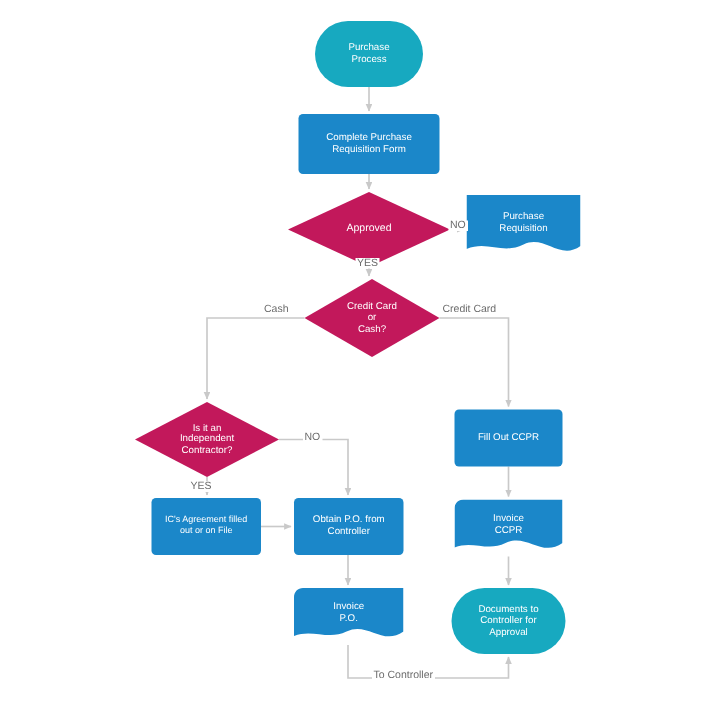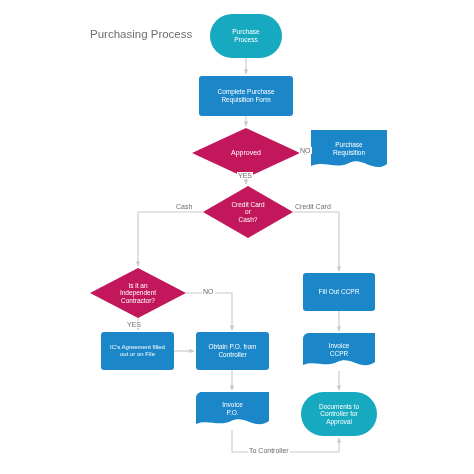--- a/index.html
+++ b/index.html
@@ -86,21 +86,20 @@
     font-size: 11.5px;
     white-space: nowrap;
     z-index: 5;
   }
 </style>
 </head>
 <body>
 
 <div id="canvas">
 
-  <div id="chart-title" style="left:90px; top:28px;">Purchasing Process</div>
 
   <svg id="edges" viewBox="0 0 474 474" xmlns="http://www.w3.org/2000/svg">
     <defs>
       <marker id="arrow" markerWidth="6" markerHeight="6" refX="4.6" refY="2.2" orient="auto" markerUnits="userSpaceOnUse">
         <path d="M0,0 L5,2.2 L0,4.4 z" fill="#c9c9c9"></path>
       </marker>
     </defs>
     <g fill="none" stroke="#c9c9c9" stroke-width="1.1" marker-end="url(#arrow)">
 
       <path d="M246,58 L246,74"></path>

